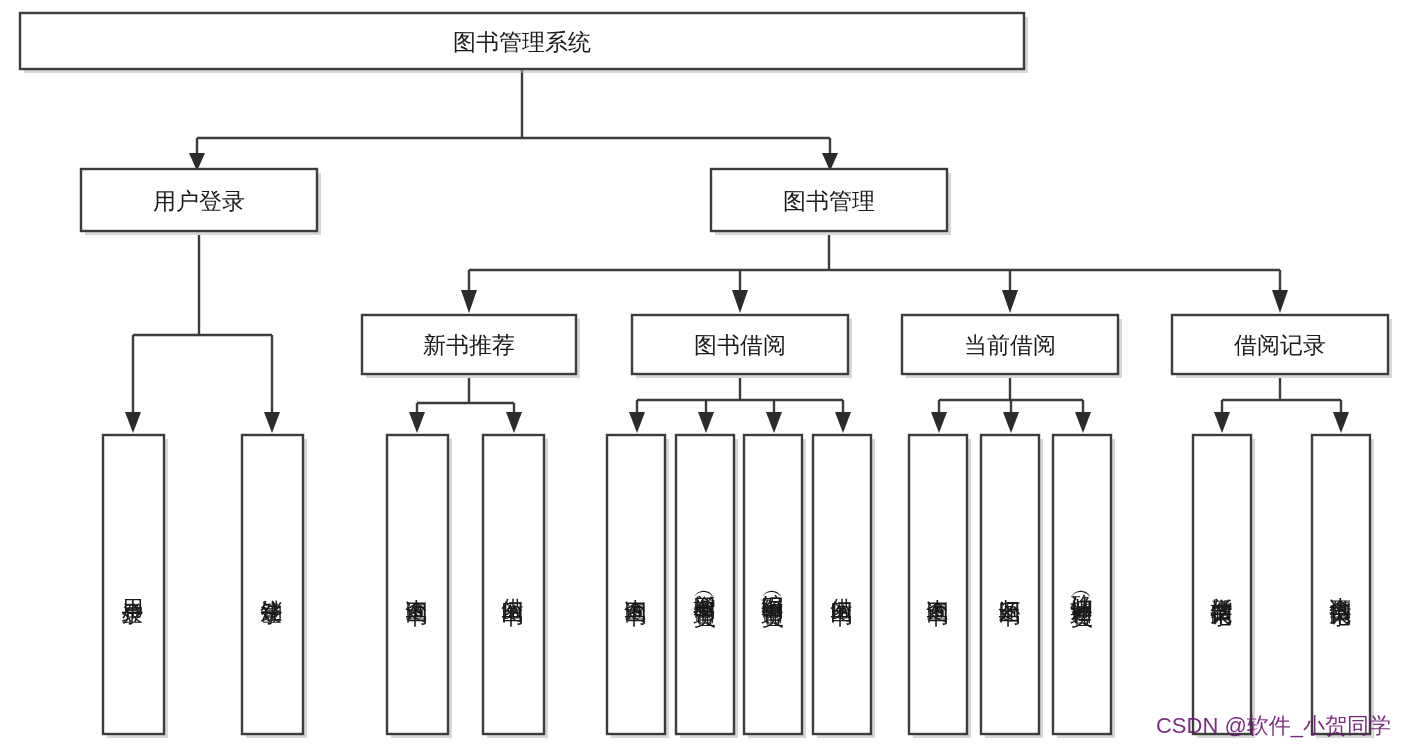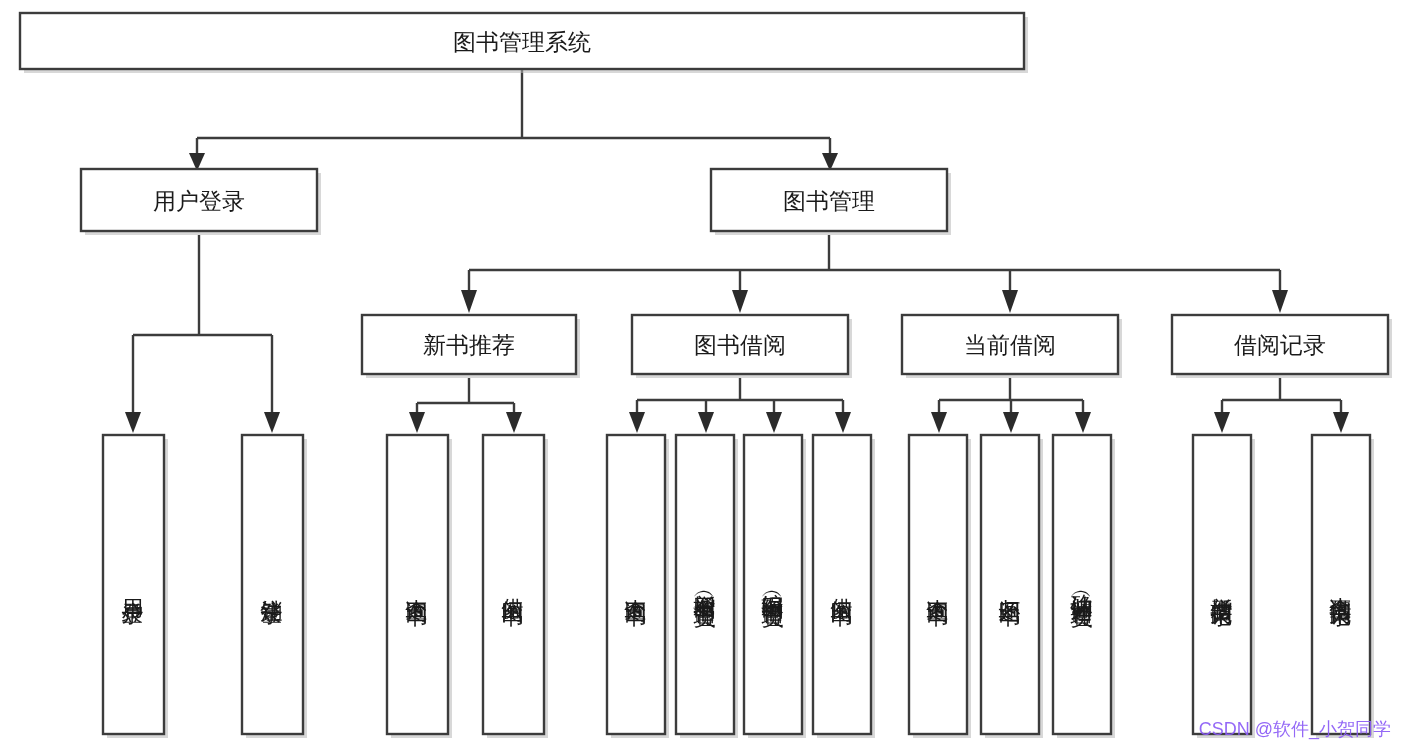--- a/index.html
+++ b/index.html
@@ -56,22 +56,22 @@
     writing-mode: vertical-rl;
     glyph-orientation-vertical: 0;
     letter-spacing: 2px;
     text-anchor: middle;
   }
   .watermark {
     position: absolute;
     right: 14px;
     bottom: 6px;
     font-family: "Liberation Sans", "DejaVu Sans", sans-serif;
-    font-size: 18px;
-    color: #8b5cf6;
+    font-size: 22px;
+    color: #701a75;
     opacity: 0.92;
     white-space: nowrap;
     pointer-events: none;
   }
 </style>
 </head>
 <body>
 
 <div id="diagram-root">
   <svg width="1405" height="747" viewBox="0 0 1405 747" xmlns="http://www.w3.org/2000/svg">

